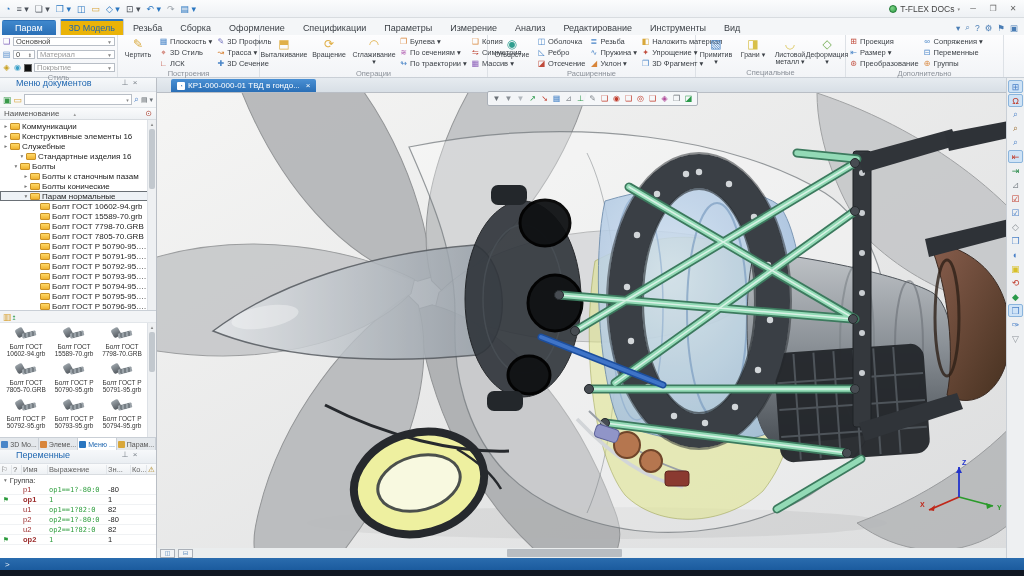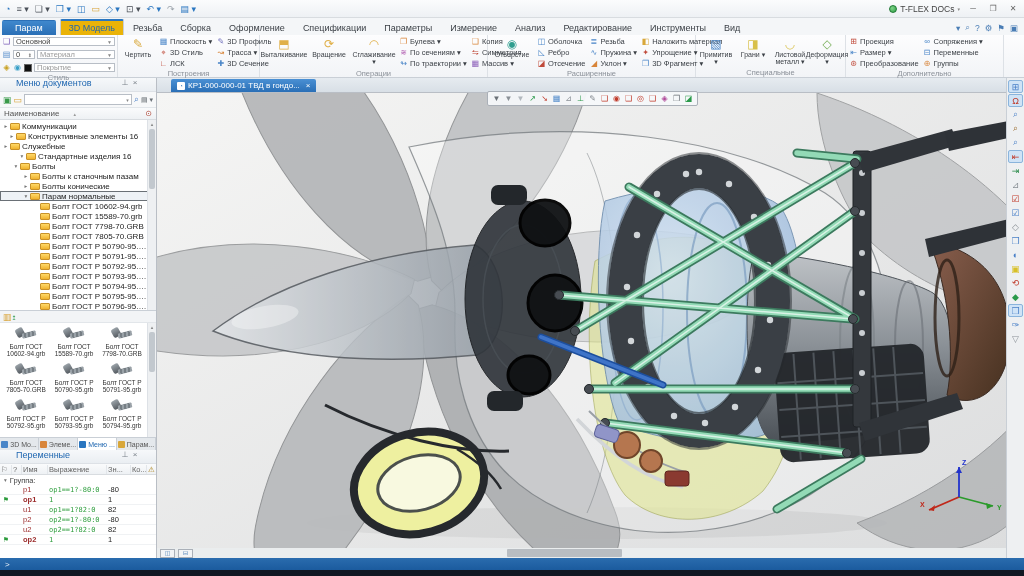--- a/index.html
+++ b/index.html
@@ -427,21 +427,21 @@
     </div>
     <div id="dm-tree">
       <div>
 
       <div class="trow" style="padding-left:2px">
             <span class="exp">▸</span>
             <span class="tico fi"></span>
             <span style="overflow:hidden;text-overflow:ellipsis">Коммуникации</span>
             <span class="eye">⊙</span>
           </div>
-          <div class="trow" style="padding-left:8px">
+          <div class="trow" style="padding-left:2px">
             <span class="exp">▸</span>
             <span class="tico fi"></span>
             <span style="overflow:hidden;text-overflow:ellipsis">Конструктивные элементы 16</span>
             <span class="eye">⊙</span>
           </div>
           <div class="trow" style="padding-left:2px">
             <span class="exp">▸</span>
             <span class="tico fi"></span>
             <span style="overflow:hidden;text-overflow:ellipsis">Служебные</span>
             <span class="eye">⊙</span>

